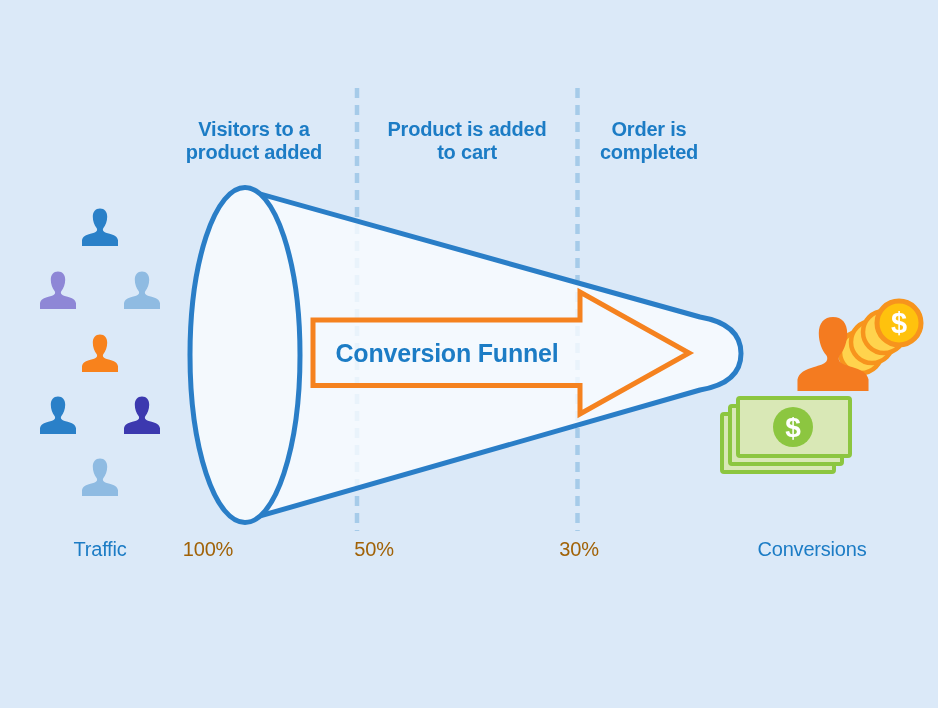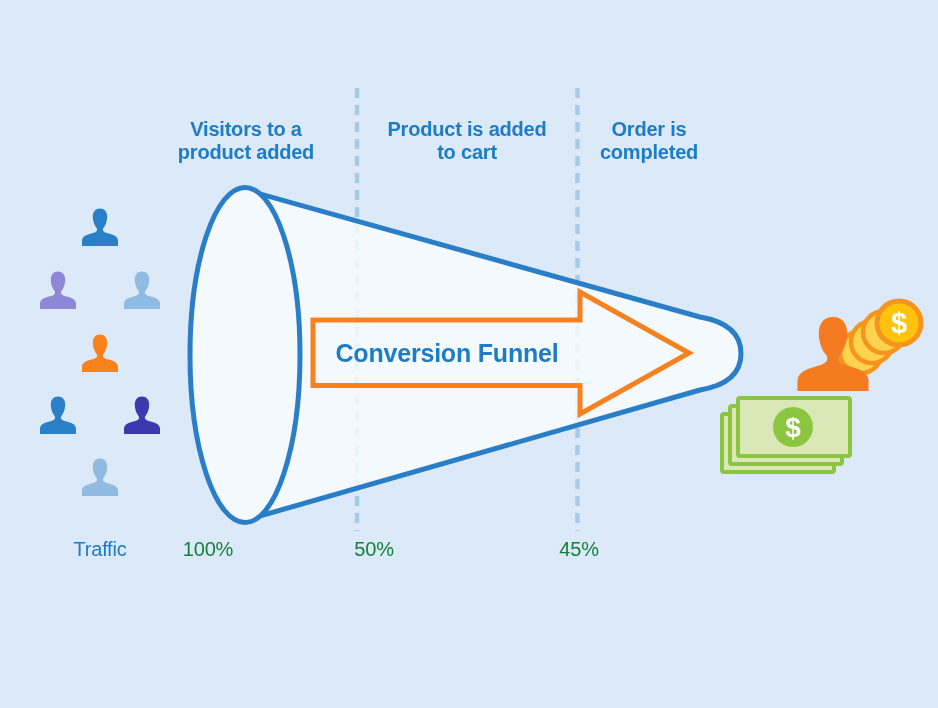--- a/index.html
+++ b/index.html
@@ -46,21 +46,21 @@
   .funnel-title {
     position:absolute; left:447px; top:353px;
     transform:translate(-50%,-50%);
     font-size:25px; font-weight:bold; letter-spacing:-0.2px;
     color:#1c7cc5; white-space:nowrap;text-align:right;
   }
   .axis-label {
     position:absolute; top:537px;
     transform:translateX(-50%);
     font-size:20px; line-height:24px; letter-spacing:-0.2px;
-    color:#15803d; white-space:nowrap;
+    color:#a16207; white-space:nowrap;
   }
   .axis-label.bold { font-weight:normal; color:#1c7cc5; }
 </style>
 </head>
 <body>
 
 <div class="canvas">
 
   <svg width="938" height="708" viewBox="0 0 938 708">
     <defs>
@@ -111,33 +111,34 @@
 
     <g>
       <rect class="bill" x="722" y="414" width="112" height="58" rx="2"></rect>
       <rect class="bill" x="730" y="406" width="112" height="58" rx="2"></rect>
       <rect class="bill" x="738" y="398" width="112" height="58" rx="2"></rect>
       <circle class="bill-circle" cx="793" cy="427" r="20"></circle>
       <text class="dollar bill-d" x="793" y="437">$</text>
     </g>
   </svg>
 
-  <div class="stage-heading" style="left:246px">
+  <div class="stage-heading" style="left:254px">
     <div>Visitors to a</div>
     <div>product added</div>
   </div>
   <div class="stage-heading" style="left:649px">
     <div>Order is</div>
     <div>completed</div>
   </div>
   <div class="stage-heading" style="left:467px">
     <div>Product is added</div>
     <div>to cart</div>
   </div>
 
   <div class="funnel-title">Conversion Funnel</div>
 
   <div class="axis-label bold" style="left:100px">Traffic</div>
   <div class="axis-label" style="left:208px">100%</div>
   <div class="axis-label" style="left:374px">50%</div>
-  <div class="axis-label" style="left:579px">45%</div>
+  <div class="axis-label" style="left:579px">30%</div>
+  <div class="axis-label bold" style="left:812px">Conversions</div>
 
 </div>
 
 </body></html>

